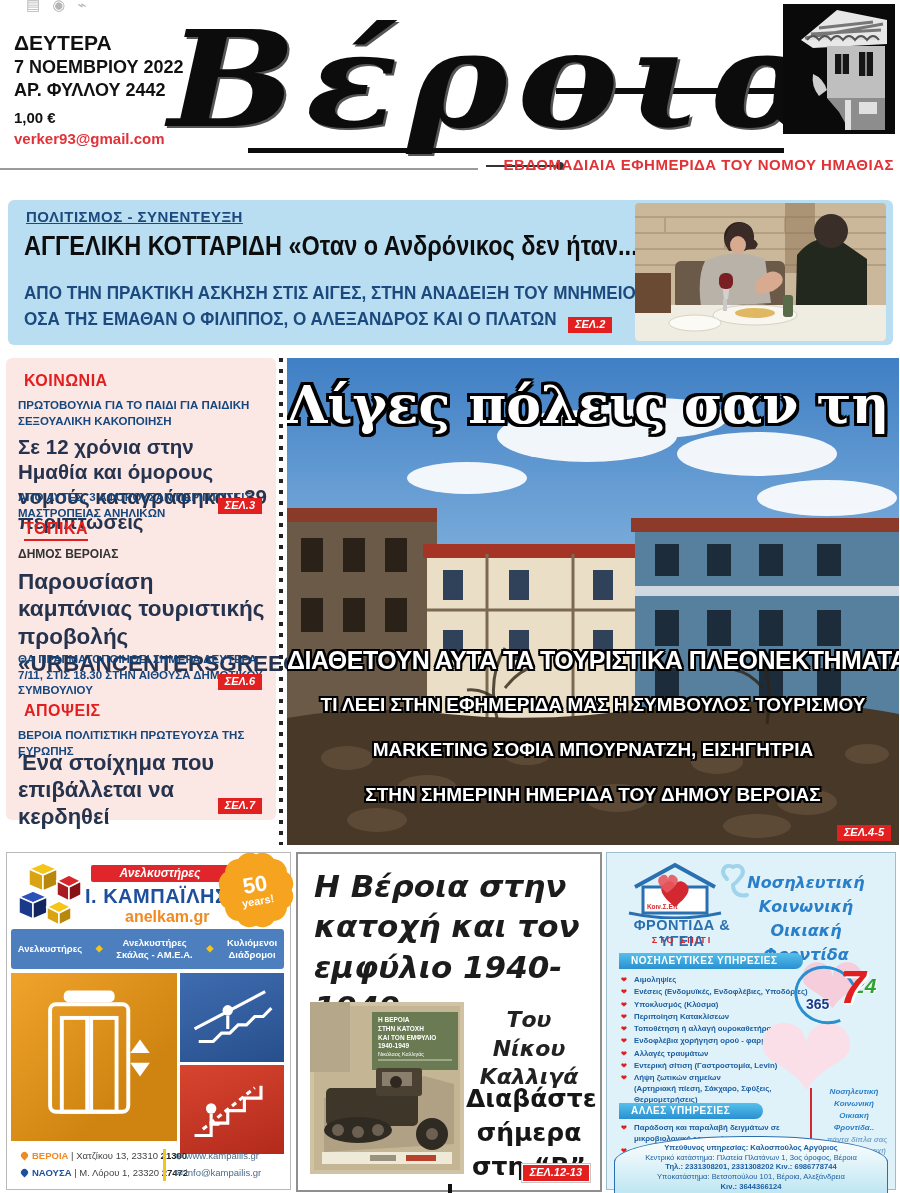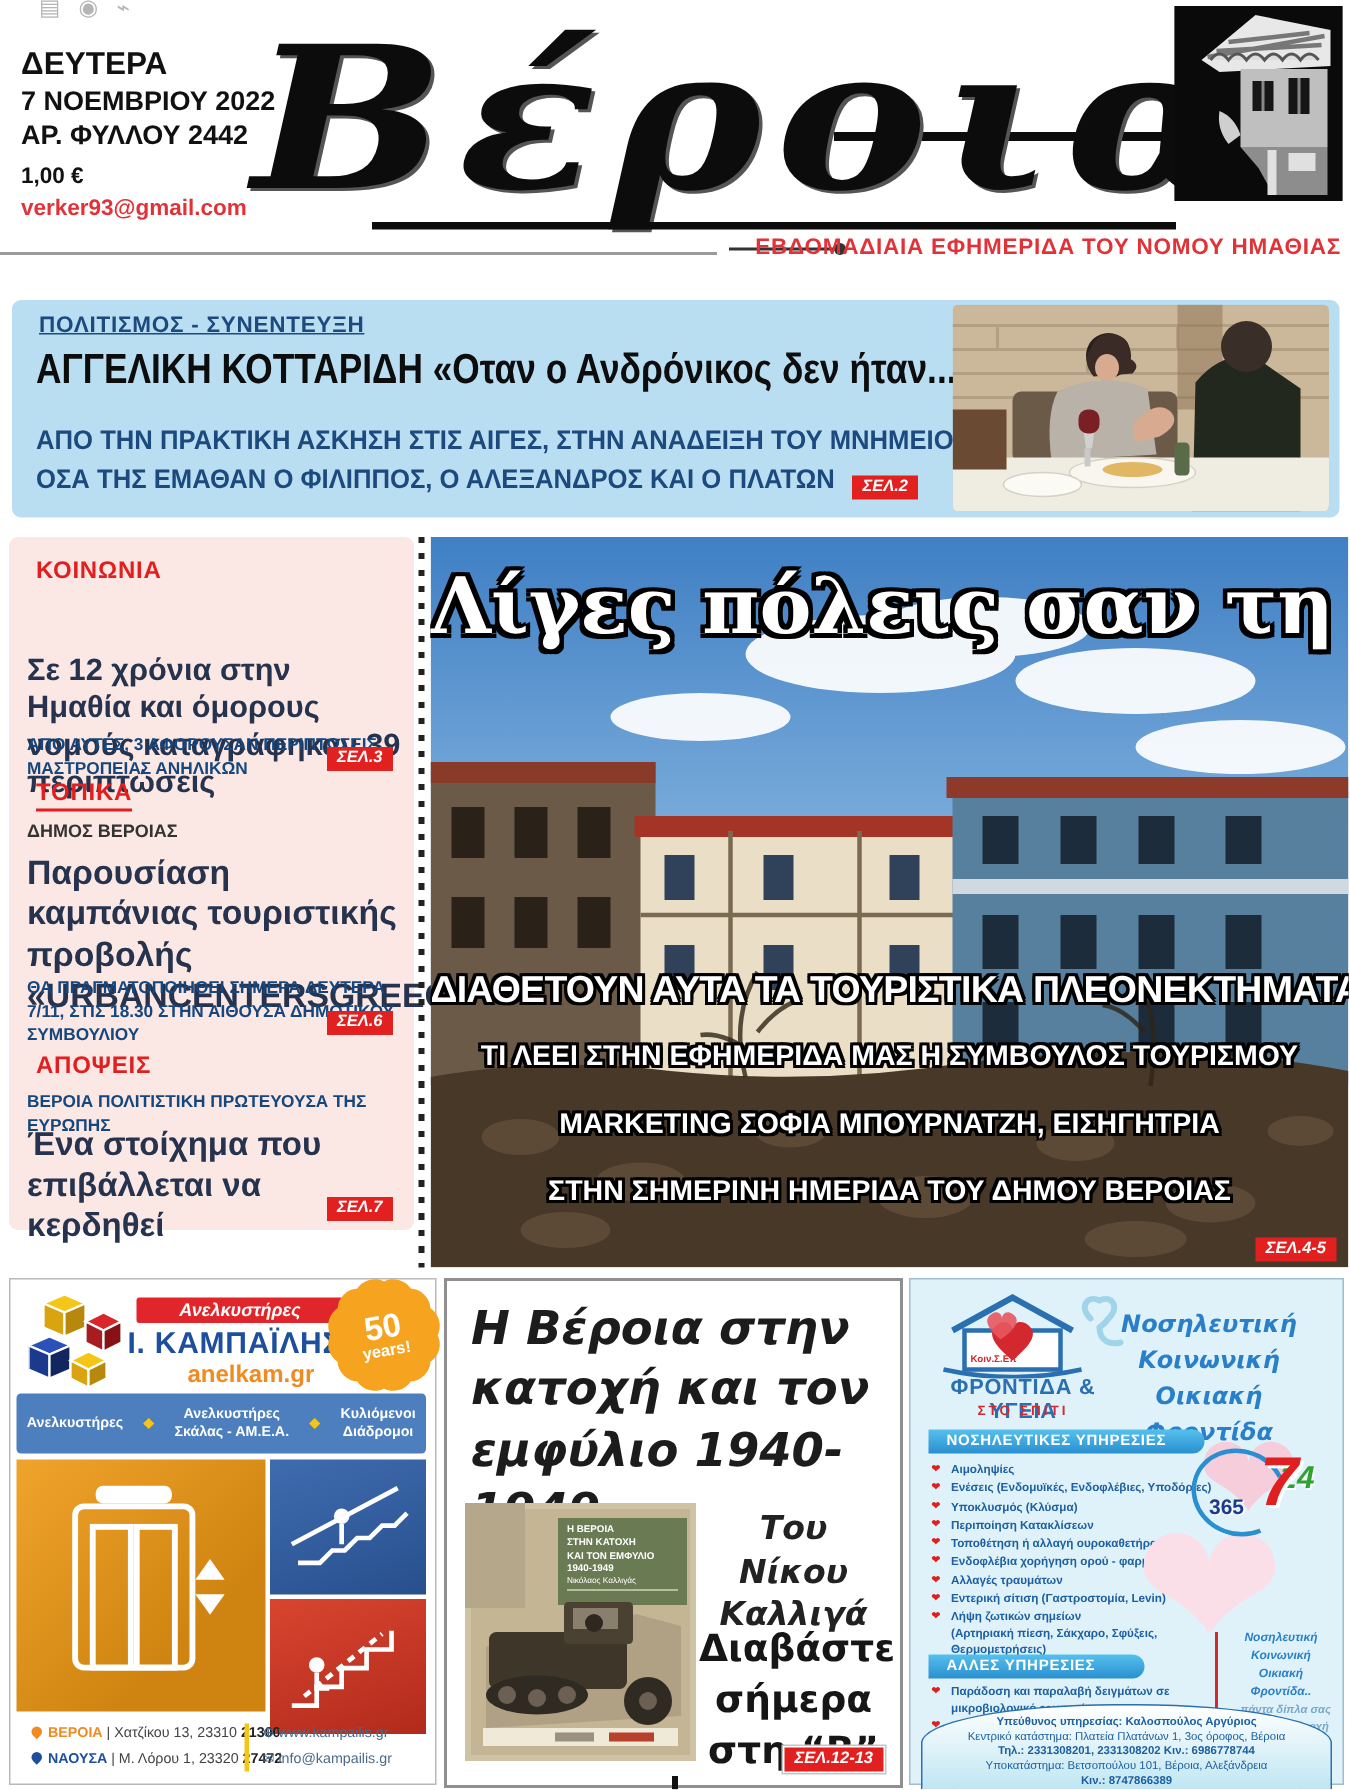--- a/index.html
+++ b/index.html
@@ -208,20 +208,21 @@
       <path d="M86,74 l10,0 l-3,22 l-4,0 Z" fill="#d8d8d8" opacity=".8"></path>
       <rect x="84" y="70" width="14" height="16" rx="6" fill="#7a1f24"></rect>
       <rect x="88" y="96" width="4" height="12" fill="#c9c9c9"></rect>
       <rect x="148" y="92" width="10" height="22" rx="3" fill="#5a6b4a"></rect>
       <rect x="0" y="70" width="36" height="40" fill="#6b4a33"></rect>
     </svg>
   </div>
 
   <div class="abs sidebar">
     <div class="sb-label" style="top:14px;">ΚΟΙΝΩΝΙΑ</div>
+    <div class="sb-kicker" style="top:40px;">ΠΡΩΤΟΒΟΥΛΙΑ ΓΙΑ ΤΟ ΠΑΙΔΙ ΓΙΑ ΠΑΙΔΙΚΗ ΣΕΞΟΥΑΛΙΚΗ ΚΑΚΟΠΟΙΗΣΗ</div>
     <div class="sb-head" style="top:76px;font-size:20.5px;">Σε 12 χρόνια στην Ημαθία και όμορους νομούς καταγράφηκαν 39 περιπτώσεις</div>
     <div class="sb-kicker" style="top:132px;">ΑΠΟ ΑΥΤΕΣ, 3 ΑΦΟΡΟΥΣΑΝ ΠΕΡΙΠΤΩΣΕΙΣ ΜΑΣΤΡΟΠΕΙΑΣ ΑΝΗΛΙΚΩΝ</div>
     <span class="badge sb-badge" style="top:140px;">ΣΕΛ.3</span>
 
     <div class="sb-label" style="top:162px;border-bottom:2px solid #e21e1f;padding-bottom:1px;">ΤΟΠΙΚΑ</div>
     <div class="sb-kicker" style="top:188px;font-size:12px;color:#333;">ΔΗΜΟΣ ΒΕΡΟΙΑΣ</div>
     <div class="sb-head" style="top:210px;font-size:22.5px;">Παρουσίαση καμπάνιας τουριστικής προβολής «URBANCENTERSGREECE»</div>
     <div class="sb-kicker" style="top:294px;">ΘΑ ΠΡΑΓΜΑΤΟΠΟΙΗΘΕΙ ΣΗΜΕΡΑ ΔΕΥΤΕΡΑ 7/11, ΣΤΙΣ 18.30 ΣΤΗΝ ΑΙΘΟΥΣΑ ΔΗΜΟΤΙΚΟΥ ΣΥΜΒΟΥΛΙΟΥ</div>
     <span class="badge sb-badge" style="top:316px;">ΣΕΛ.6</span>
 
@@ -499,17 +500,17 @@
 Οικιακή Φροντίδα..</div>
     <div class="pre" style="color:#7aa8c8;font-size:7.5px;">...πάντα δίπλα σας
 με 24ωρη παροχή
 διάθεση</div>
   </div>
   <div class="h-foot">
     <div class="b">Υπεύθυνος υπηρεσίας: Καλοσπούλος Αργύριος</div>
     <div>Κεντρικό κατάστημα: Πλατεία Πλατάνων 1, 3ος όροφος, Βέροια</div>
     <div class="b">Τηλ.: 2331308201, 2331308202 Κιν.: 6986778744</div>
     <div>Υποκατάστημα: Βετσοπούλου 101, Βέροια, Αλεξάνδρεια</div>
-    <div class="b">Κιν.: 8747866389</div>
+    <div class="b">Κιν.: 3644366124</div>
   </div>
 
   <div class="abs bottom-dash"></div>
 </div>
 
 </body></html>

